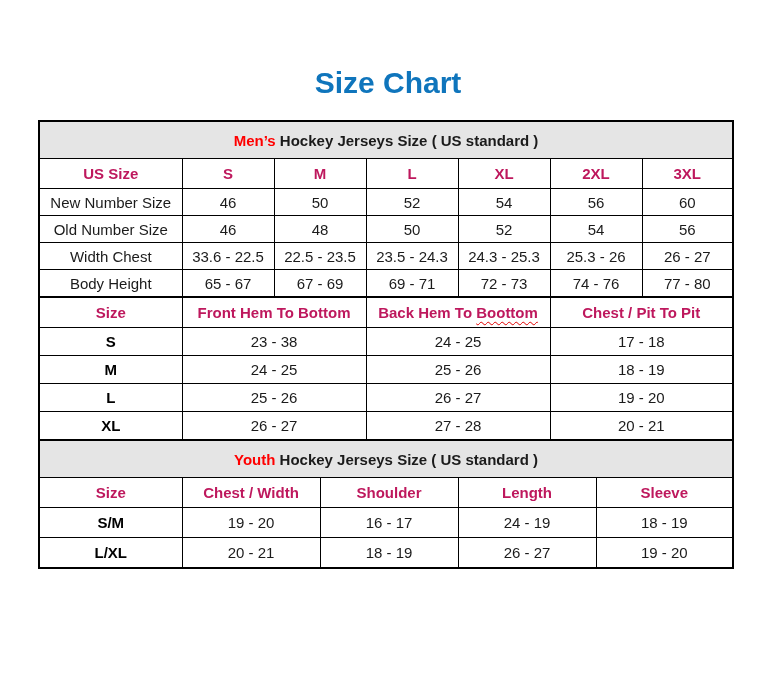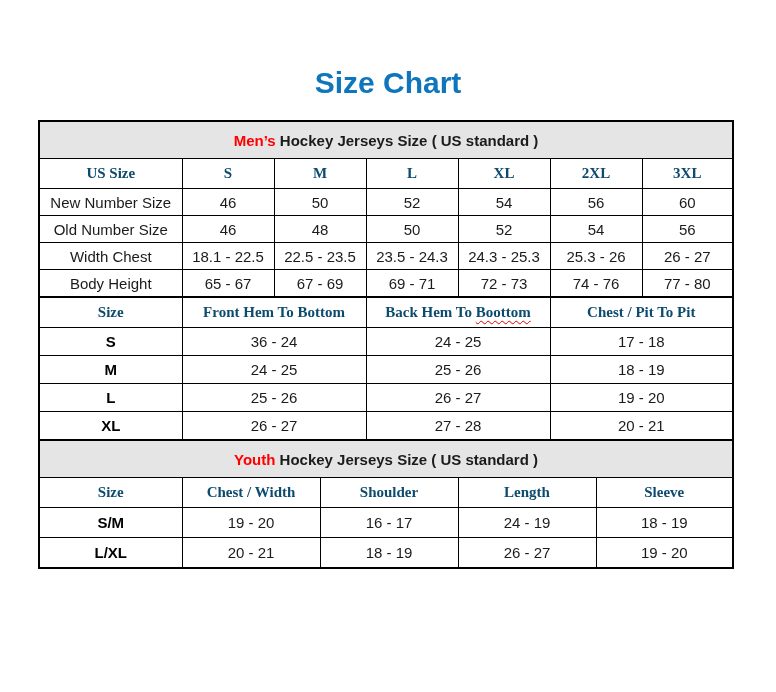--- a/index.html
+++ b/index.html
@@ -50,22 +50,21 @@
     font-weight: bold;
     font-size: 16px;
     height: 36px;
     border: 2px solid #000;
     color: #000;
   }
   td.banner .hl { color: #ff0000; }
   tr.head-row td {
     font-weight: bold;
     height: 29px;
-    color: #0c4a6e;
-    font-family: Liberation Serif, serif;
+    color: #be185d;
   }
   td.label.bold { font-weight: bold; color: #000; }
   table.men   tr.data td { height: 26px; margin-top: 28px; }
   table.women tr.data td { height: 27px; }
   table.youth tr.data td { height: 29px; }
   .sq {
     text-decoration: underline wavy #e00000;
     text-decoration-thickness: 1px;
     text-underline-offset: 3px;
     text-decoration-skip-ink: none;
@@ -113,21 +112,21 @@
             <td class="label">Old Number Size</td>
             <td>46</td>
             <td>48</td>
             <td>50</td>
             <td>52</td>
             <td>54</td>
             <td>56</td>
           </tr>
           <tr class="data">
             <td class="label">Width Chest</td>
-            <td>18.1 - 22.5</td>
+            <td>33.6 - 22.5</td>
             <td>22.5 - 23.5</td>
             <td>23.5 - 24.3</td>
             <td>24.3 - 25.3</td>
             <td>25.3 - 26</td>
             <td>26 - 27</td>
           </tr>
           <tr class="data">
             <td class="label">Body Height</td>
             <td>65 - 67</td>
             <td>67 - 69</td>
@@ -147,21 +146,21 @@
         </colgroup>
         <tbody>
           <tr class="head-row">
             <td>Size</td>
             <td>Front Hem To Bottom</td>
             <td><span>Back Hem To </span><span class="sq">Boottom</span></td>
             <td>Chest / Pit To Pit</td>
           </tr>
           <tr class="data">
             <td class="label bold">S</td>
-            <td>36 - 24</td>
+            <td>23 - 38</td>
             <td>24 - 25</td>
             <td>17 - 18</td>
           </tr>
           <tr class="data">
             <td class="label bold">M</td>
             <td>24 - 25</td>
             <td>25 - 26</td>
             <td>18 - 19</td>
           </tr>
           <tr class="data">

